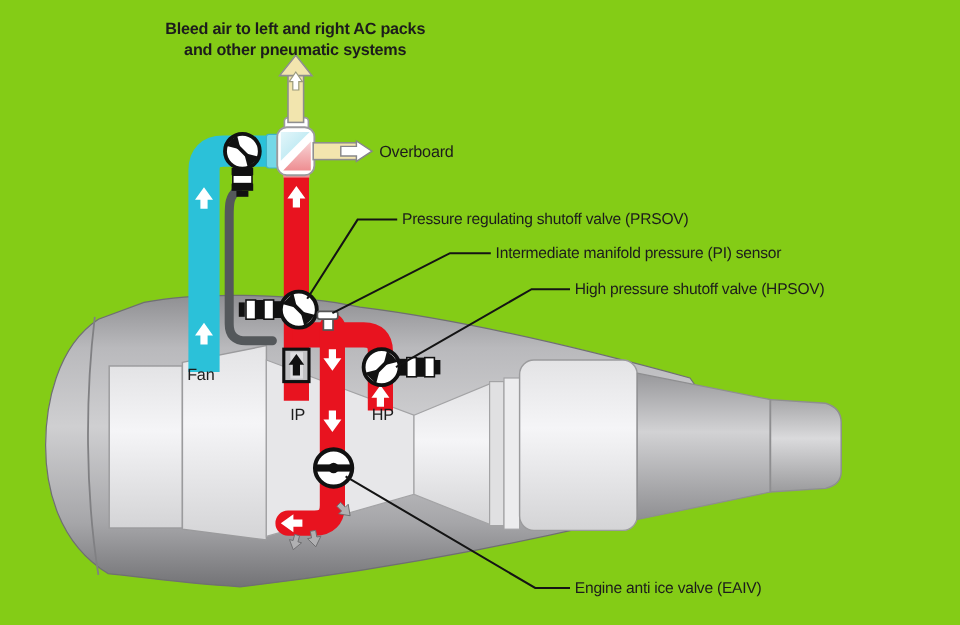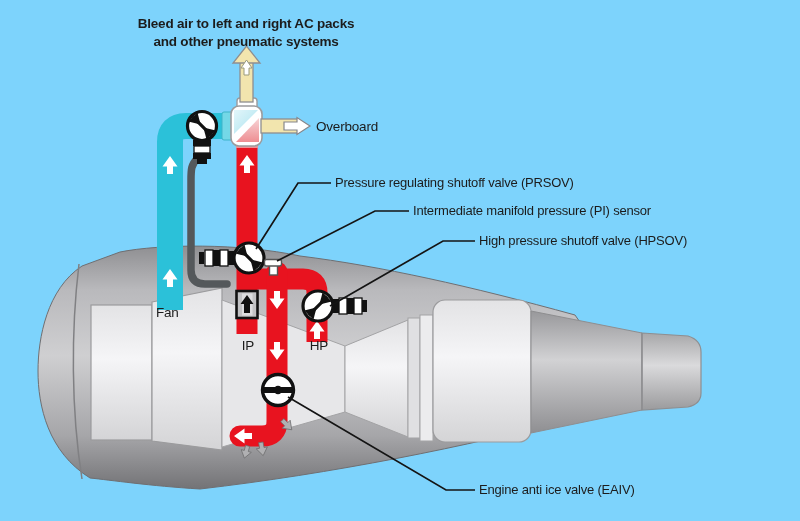--- a/index.html
+++ b/index.html
@@ -1,16 +1,16 @@
 <!DOCTYPE html>
 <html><head>
 <meta charset="utf-8">
 <style>
   html,body{margin:0;padding:0;background:#ffffff;}
-  .stage{position:relative;width:800px;height:521px;background:#7dd3fc;overflow:hidden;
+  .stage{position:relative;width:800px;height:521px;background:#84cc16;overflow:hidden;
          font-family:"Liberation Sans",sans-serif;}
   svg{display:block}
   text{fill:#1c1c1c;letter-spacing:-0.2px;}
   .lbl{font-size:13px;font-weight:500;}
   .lbl-big{font-size:13.5px;font-weight:500;}
   .note{font-size:13.5px;font-weight:600;}
   .eng-lbl{font-size:13.5px;font-weight:400;}
   .leader{stroke:#141414;stroke-width:1.7;fill:none;}
 </style>
 </head>

